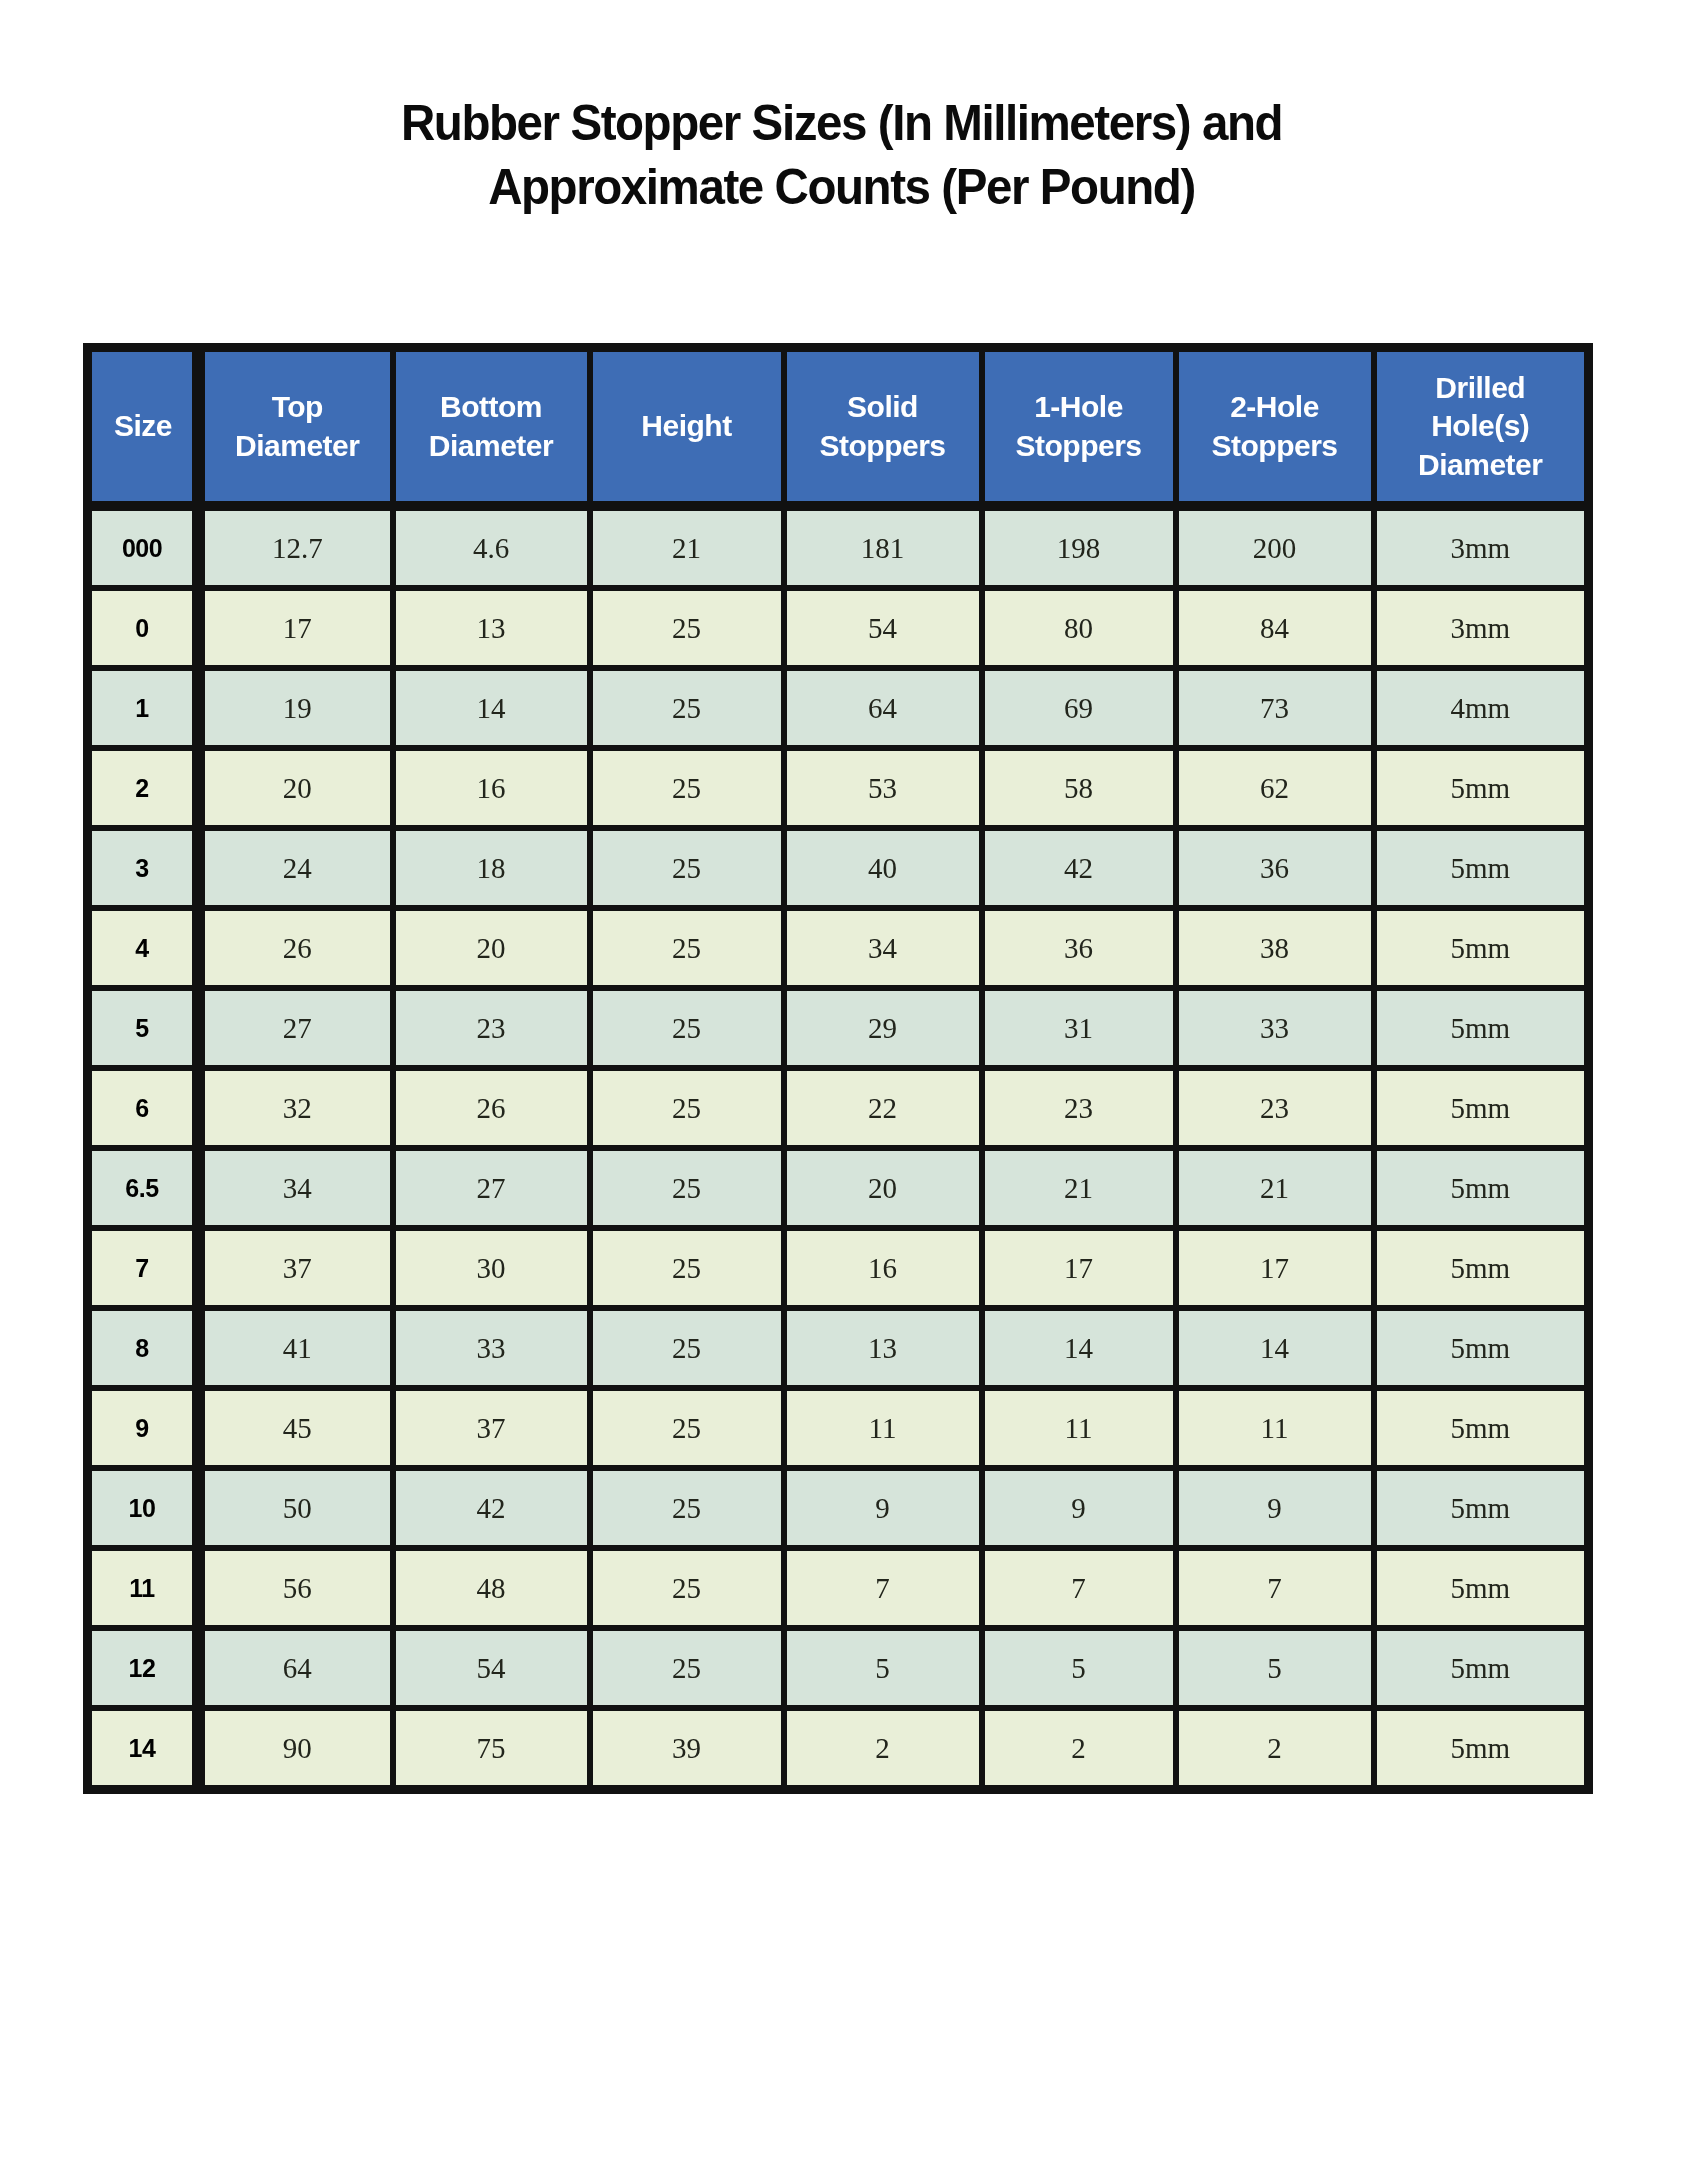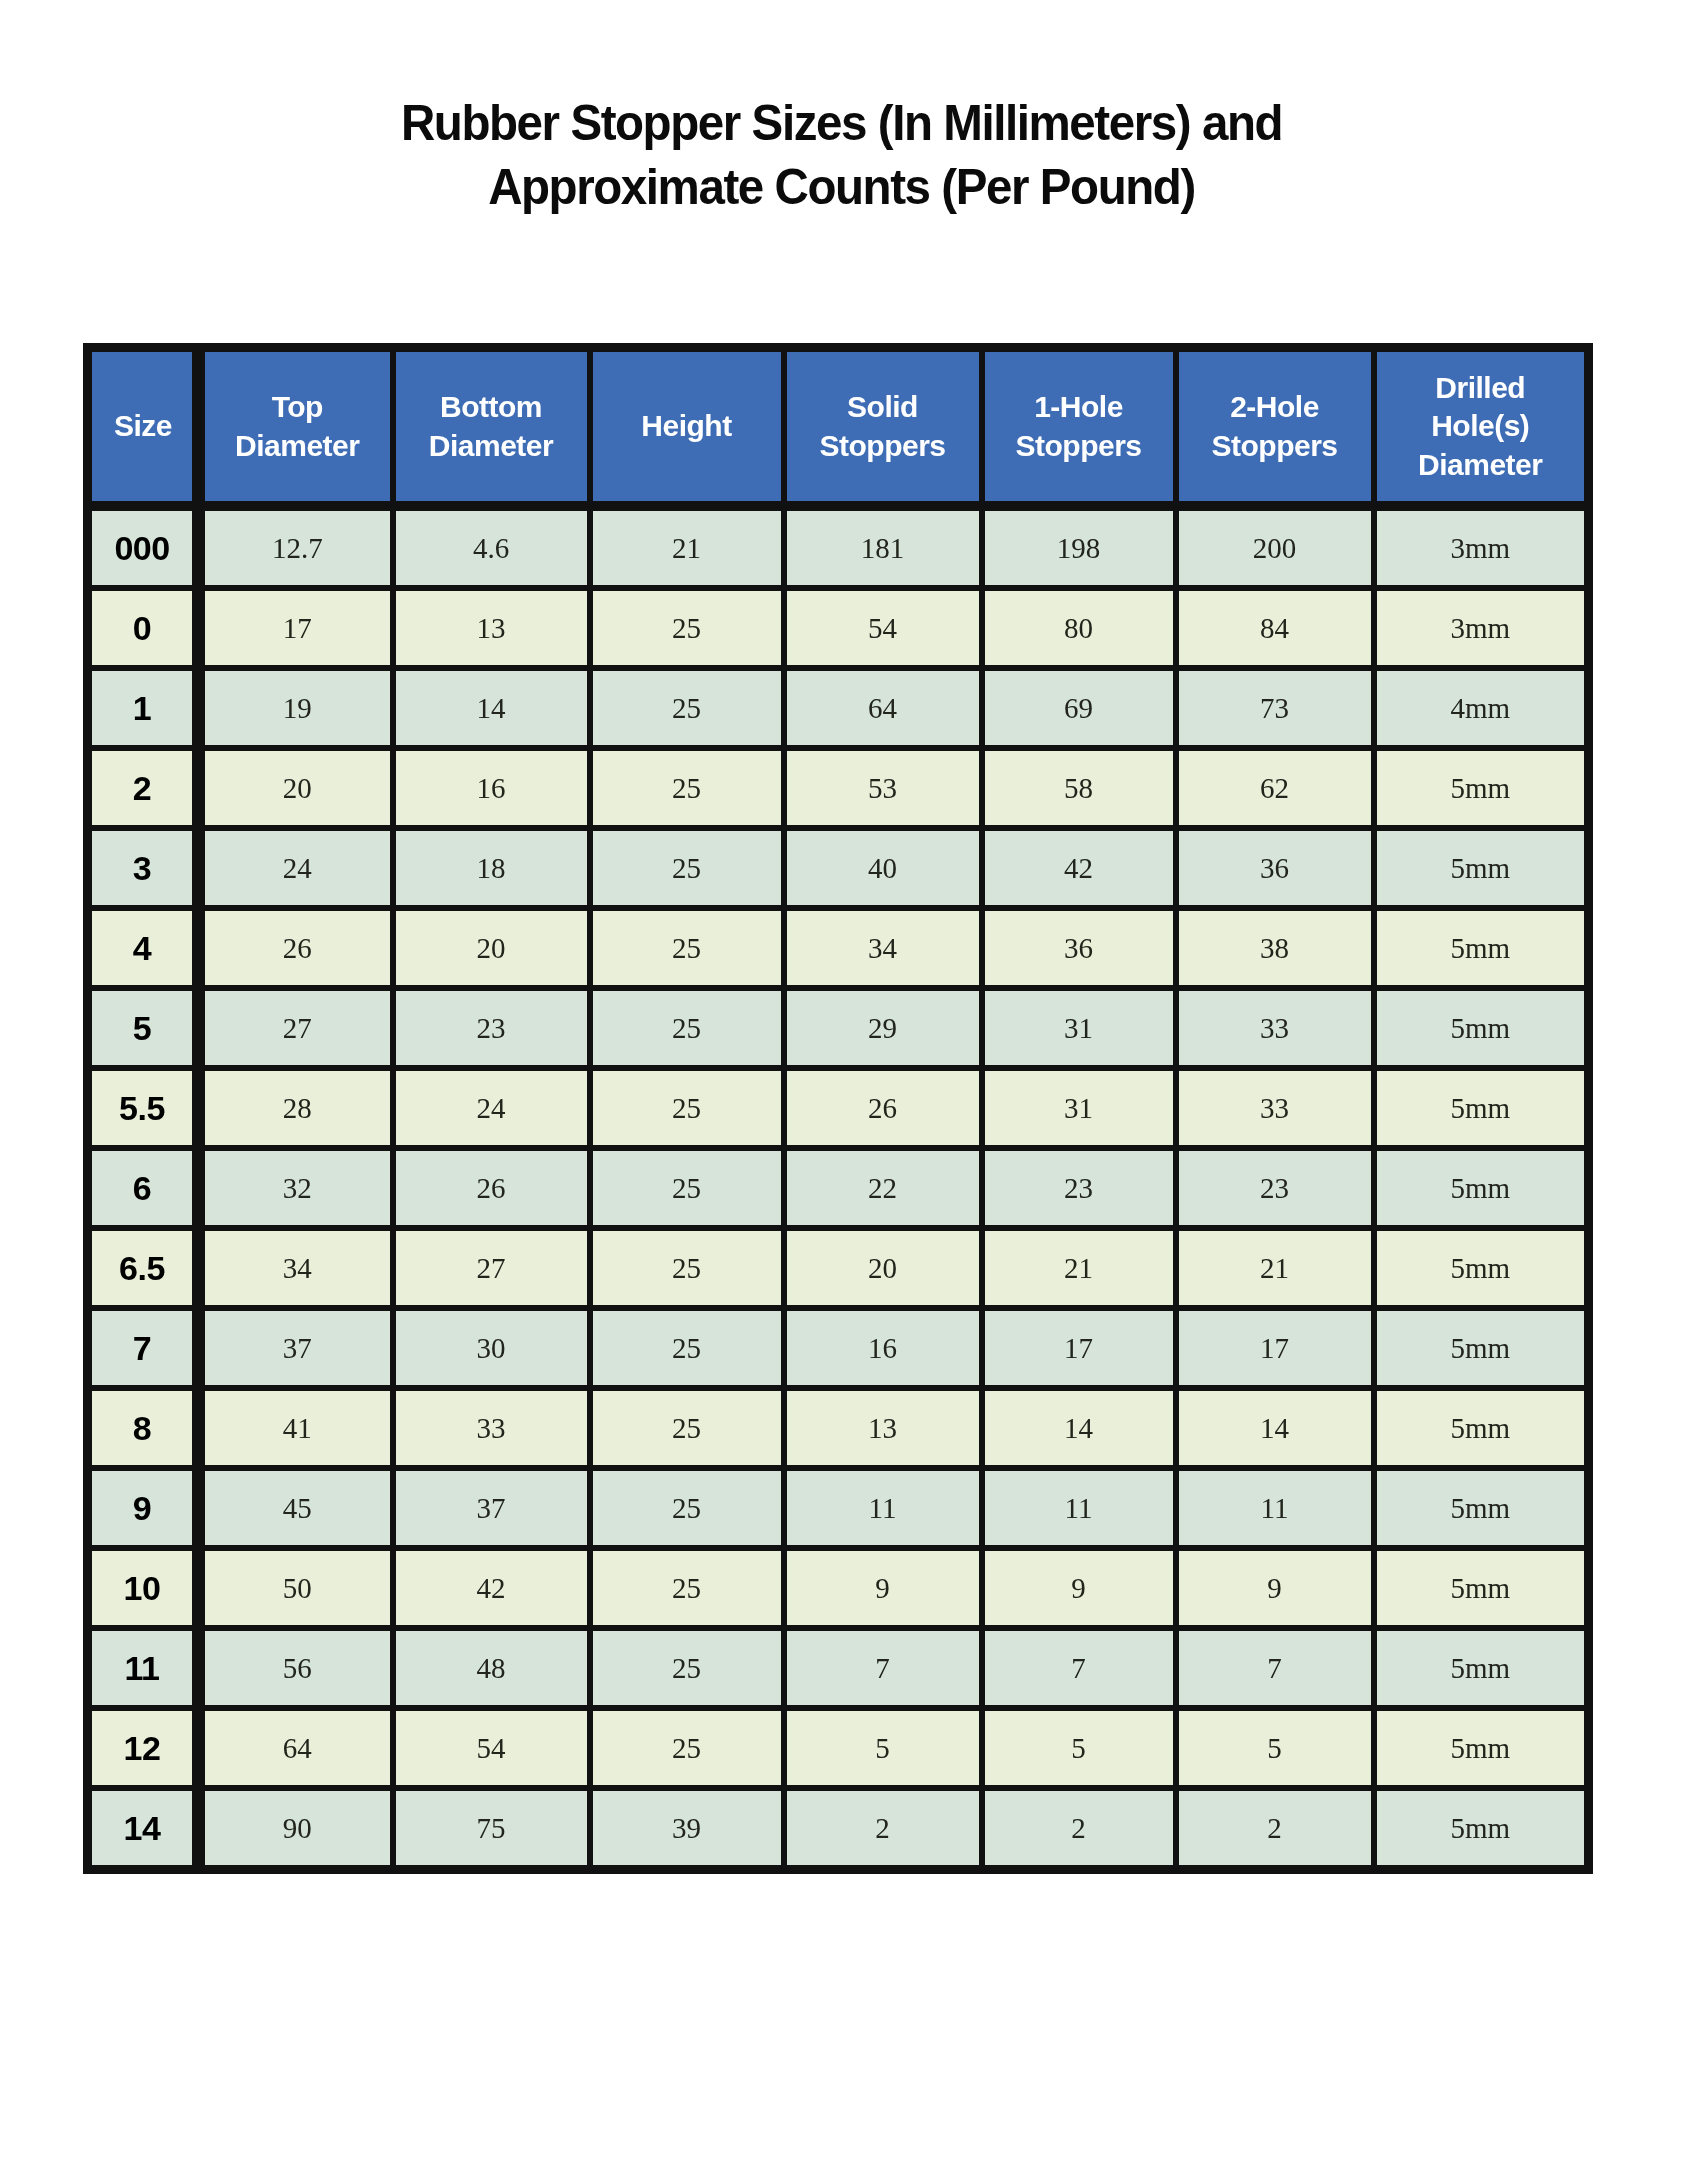--- a/index.html
+++ b/index.html
@@ -66,21 +66,21 @@
     padding: 0;
     overflow: hidden;
   }
   .stopper-table th:first-child,
   .stopper-table td:first-child {
     border-right-width: 13px;
   }
   .stopper-table td:first-child {
     font-family: "Liberation Sans", sans-serif;
     font-weight: 800;
-    font-size: 34px;
+    font-size: 25px;
     letter-spacing: -0.5px;
     color: #000000;
   }
   .stopper-table tbody tr:nth-child(odd) {
     background: #d6e4da;
   }
   .stopper-table tbody tr:nth-child(even) {
     background: #e9efd8;
   }
 </style>
@@ -180,30 +180,20 @@
         <td>5</td>
         <td>27</td>
         <td>23</td>
         <td>25</td>
         <td>29</td>
         <td>31</td>
         <td>33</td>
         <td>5mm</td>
       </tr>
       <tr>
-        <td>5.5</td>
-        <td>28</td>
-        <td>24</td>
-        <td>25</td>
-        <td>26</td>
-        <td>31</td>
-        <td>33</td>
-        <td>5mm</td>
-      </tr>
-      <tr>
         <td>6</td>
         <td>32</td>
         <td>26</td>
         <td>25</td>
         <td>22</td>
         <td>23</td>
         <td>23</td>
         <td>5mm</td>
       </tr>
       <tr>

